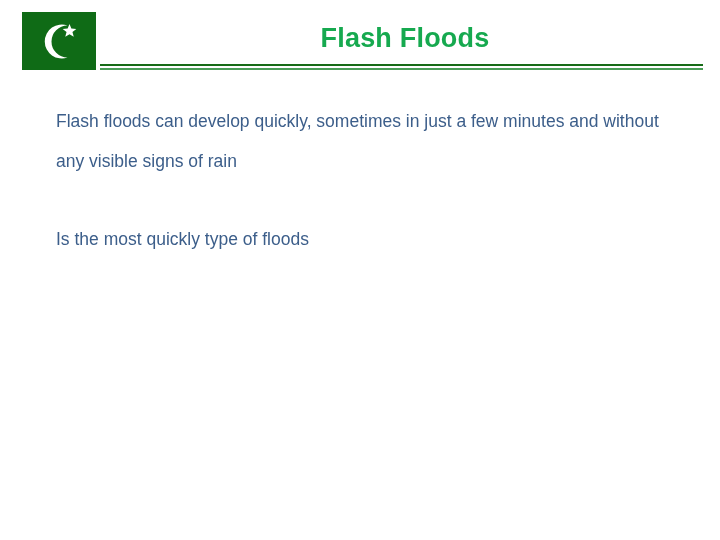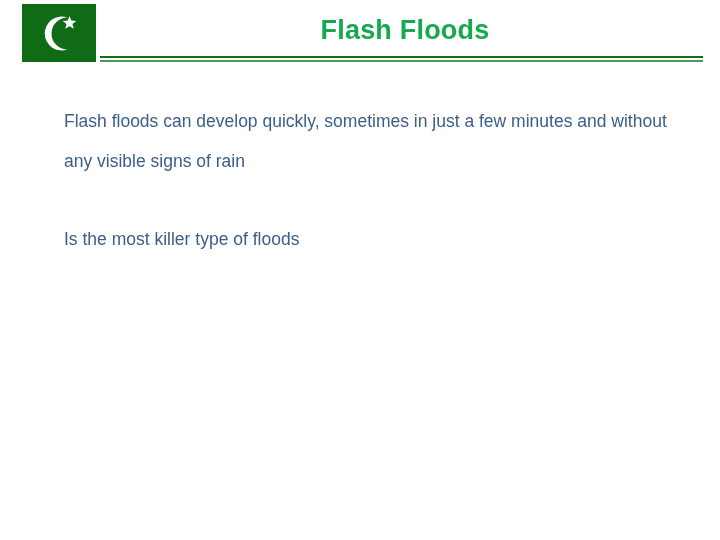--- a/index.html
+++ b/index.html
@@ -20,21 +20,21 @@
     position: relative;
     width: 720px;
     height: 540px;
     background: #ffffff;
   }
 
   
   .header {
     position: absolute;
     left: 0;
-    top: 0;
+    top: 8px;
     width: 584px;
     height: 72px;
   }
 
   
   .flag {
     position: absolute;
     left: 22px;
     top: 4px;
     width: 74px;
@@ -98,21 +98,21 @@
   .body-content {
     position: absolute;
     left: 56px;
     top: 101px;
     width: 624px;
   }
   .para {
     font-size: 17.5px;
     line-height: 40px;
     color: #3c5e8a;
-    margin: 0 0 38px 8px;
+    margin: 0 0 38px 0;
     text-align: left;
   }
   .para:last-child {
     margin-bottom: 0;
   }
 </style>
 </head>
 <body>
 
 <div class="slide">
@@ -132,16 +132,16 @@
     <div class="title-rule">
       <div class="rule-thick"></div>
       <div class="rule-gap"></div>
       <div class="rule-thin"></div>
     </div>
 
   </div>
 
   <div class="body-content">
     <p class="para">Flash floods can develop quickly, sometimes in just a few minutes and without any visible signs of rain</p>
-    <p class="para">Is the most killer type of floods</p>
+    <p class="para">Is the most quickly type of floods</p>
   </div>
 
 </div>
 
 </body></html>

